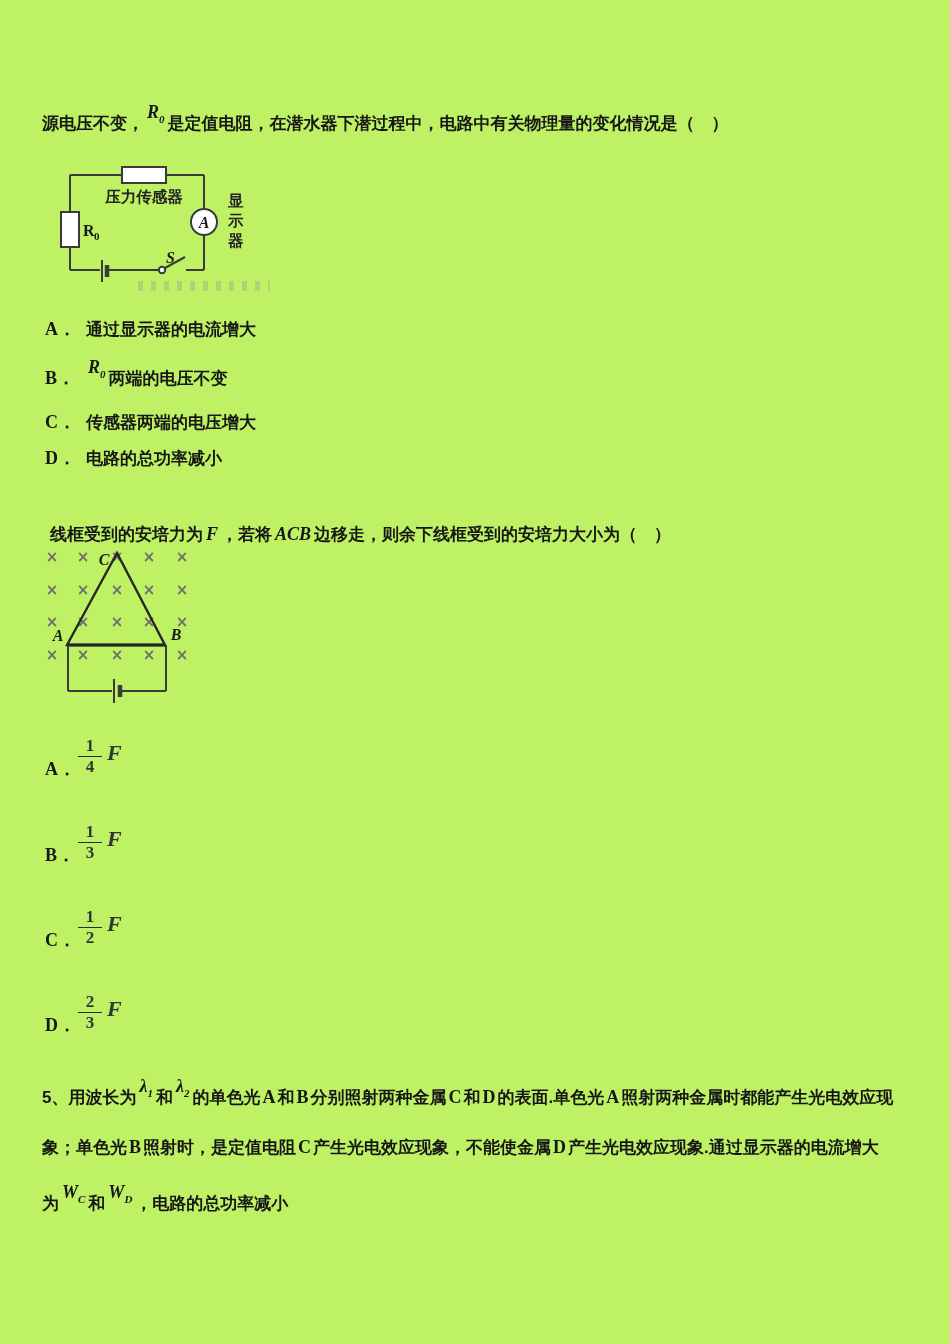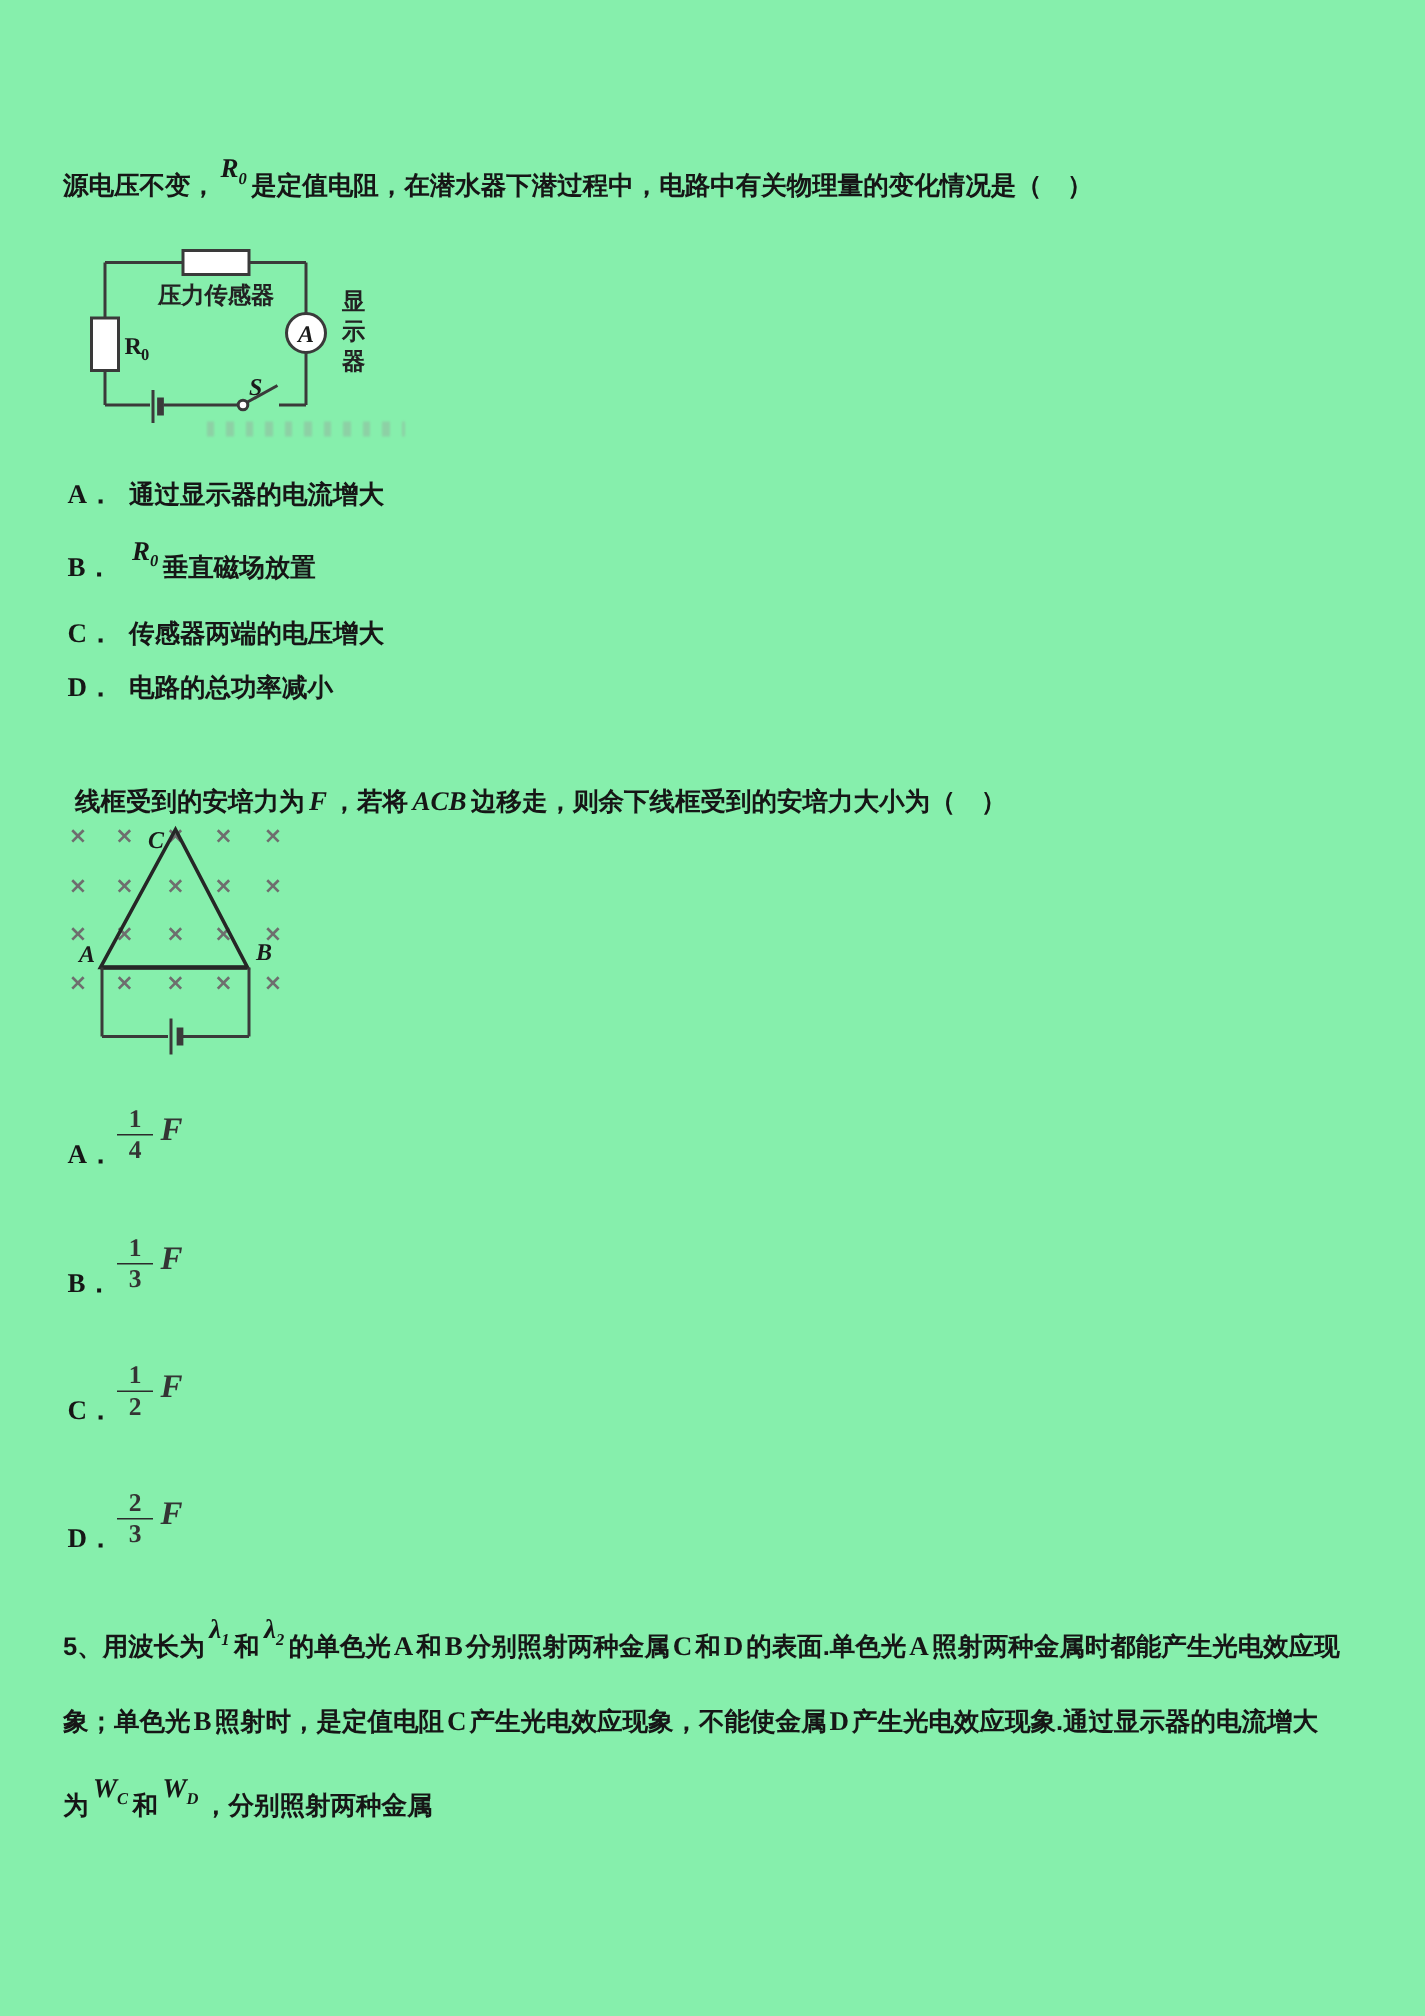--- a/index.html
+++ b/index.html
@@ -1,21 +1,21 @@
 <!DOCTYPE html>
 <html><head>
 <meta charset="utf-8">
 <style>
   * { margin:0; padding:0; box-sizing:border-box; }
   html,body { background:#ffffff; }
   body {
     width:950px; height:1344px; position:relative; overflow:hidden;
     font-family:"Liberation Sans", sans-serif; color:#161616;
   }
-  .page { position:absolute; inset:0; background:#86efac; }
+  .page { position:absolute; inset:0; background:#bef264; }
   .line {
     position:absolute; white-space:nowrap;
     font-size:17px; font-weight:bold; color:#161616;
   }
   .mvar {
     font-family:"Liberation Serif", serif; font-style:italic;
     font-weight:bold; font-size:18px; margin:0 3px;
   }
   .mname {
     font-family:"Liberation Serif", serif; font-style:normal;
@@ -84,21 +84,21 @@
     <line class="wire" x1="49" y1="105" x2="49" y2="117" style="stroke-width:4.5"></line>
     <line class="wire" x1="51" y1="110" x2="100" y2="110"></line>
     <circle class="comp" cx="104" cy="110" r="3.2"></circle>
     <line class="wire" x1="107" y1="108" x2="127" y2="97"></line>
     <line class="wire" x1="128" y1="110" x2="146" y2="110"></line>
     <text class="math-label math-italic" x="108" y="103">S</text>
   </svg>
   <div class="artifact"></div>
 
   <div class="line" style="left:45px; top:317px;"><span class="opt-label">A．</span><span>通过显示器的电流增大</span></div>
-  <div class="line" style="left:45px; top:366px;"><span class="opt-label">B．</span><span class="mvar raised"><span>R</span><sub>0</sub></span><span>垂直磁场放置</span></div>
+  <div class="line" style="left:45px; top:366px;"><span class="opt-label">B．</span><span class="mvar raised"><span>R</span><sub>0</sub></span><span>两端的电压不变</span></div>
   <div class="line" style="left:45px; top:410px;"><span class="opt-label">C．</span><span>传感器两端的电压增大</span></div>
   <div class="line" style="left:45px; top:446px;"><span class="opt-label">D．</span><span>电路的总功率减小</span></div>
 
   <div class="line" style="left:50px; top:523px;"><span>线框受到的安培力为</span><span class="mvar">F</span><span>，若将</span><span class="mvar">ACB</span><span>边移走，则余下线框受到的安培力大小为（　）</span></div>
 
   <svg class="diagram" style="left:30px; top:545px;" width="215" height="168" viewBox="0 0 215 168">
 
     <text class="cross" x="22" y="17">×</text>
     <text class="cross" x="53" y="17">×</text>
     <text class="cross" x="87" y="17">×</text>
@@ -169,15 +169,15 @@
         <span class="bar"></span>
         <span class="den">3</span>
       </span>
     <span class="frac-var">F</span>
   </div>
 
   <div class="line" style="left:42px; top:1086px;"><span>5、用波长为</span><span class="mvar raised"><span>λ</span><sub>1</sub></span><span>和</span><span class="mvar raised"><span>λ</span><sub>2</sub></span><span>的单色光</span><span class="mname">A</span><span>和</span><span class="mname">B</span><span>分别照射两种金属</span><span class="mname">C</span><span>和</span><span class="mname">D</span><span>的表面.单色光</span><span class="mname">A</span><span>照射两种金属时都能产生光电效应现</span></div>
 
   <div class="line" style="left:42px; top:1136px;"><span>象；单色光</span><span class="mname">B</span><span>照射时，是定值电阻</span><span class="mname">C</span><span>产生光电效应现象，不能使金属</span><span class="mname">D</span><span>产生光电效应现象.通过显示器的电流增大</span></div>
 
-  <div class="line" style="left:42px; top:1192px;"><span>为</span><span class="mvar raised"><span>W</span><sub>C</sub></span><span>和</span><span class="mvar raised"><span>W</span><sub>D</sub></span><span>，分别照射两种金属</span></div>
+  <div class="line" style="left:42px; top:1192px;"><span>为</span><span class="mvar raised"><span>W</span><sub>C</sub></span><span>和</span><span class="mvar raised"><span>W</span><sub>D</sub></span><span>，电路的总功率减小</span></div>
 
 </div>
 
 </body></html>

